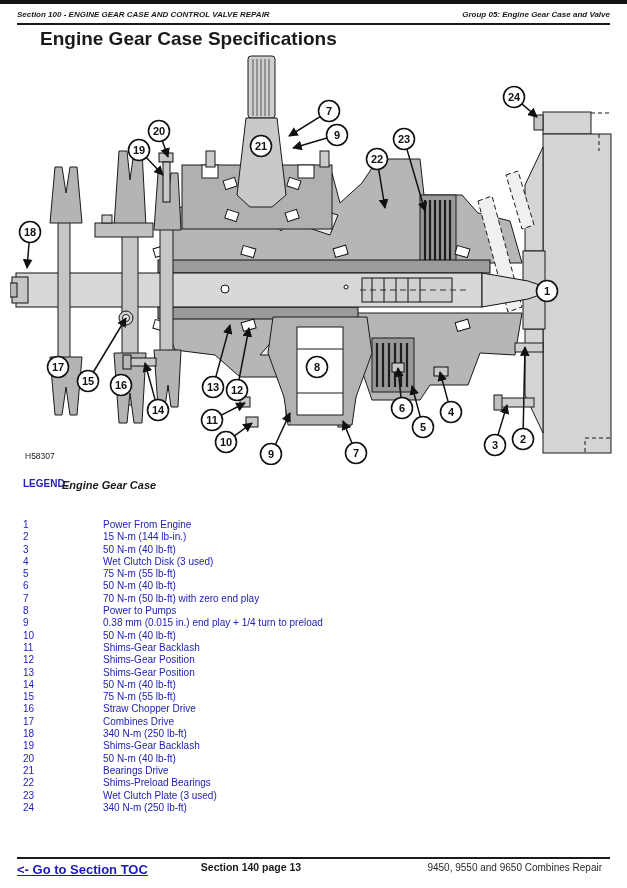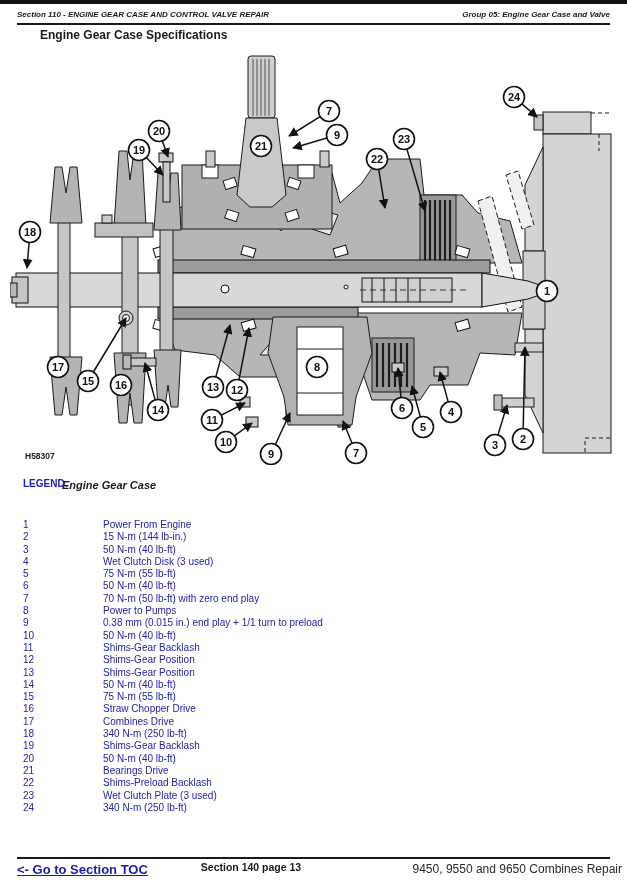--- a/index.html
+++ b/index.html
@@ -5,43 +5,43 @@
   html,body{margin:0;padding:0;}
   body{
     width:627px;height:888px;background:#ffffff;position:relative;
     font-family:"Liberation Sans",sans-serif;color:#1a1a1a;overflow:hidden;
   }
   .scanbar{position:absolute;left:0;top:0;width:627px;height:4px;background:#141414;}
   .hdr{position:absolute;top:10px;font-weight:bold;font-style:italic;font-size:8px;white-space:nowrap;color:#1a1a1a;}
   .hdr-left{left:17px;}
   .hdr-right{right:17px;}
   .hdr-rule{position:absolute;left:17px;top:23px;width:593px;height:2px;background:#1a1a1a;}
-  .page-title{position:absolute;left:40px;top:28px;font-size:12px;font-weight:bold;white-space:nowrap;}
+  .page-title{position:absolute;left:40px;top:28px;font-size:19px;font-weight:bold;white-space:nowrap;}
   .diagram-wrap{position:absolute;left:10px;top:55px;width:612px;height:410px;}
   svg{display:block;}
   .callout-circle{fill:#ffffff;stroke:#111111;stroke-width:1.6;}
   .callout-num{font:bold 11px "Liberation Sans",sans-serif;text-anchor:middle;fill:#111111;}
   .leader{stroke:#111111;stroke-width:1.5;fill:none;}
-  .fig-id{position:absolute;left:25px;top:451px;font-size:8.5px;font-weight:bold;color:#222222;}
+  .fig-id{position:absolute;left:25px;top:451px;font-size:8.5px;font-weight:normal;color:#222222;}
   .fig-caption{position:absolute;left:18px;top:479px;font-size:11px;font-weight:bold;font-style:italic;margin-left:44px;}
   .legend-heading{position:absolute;left:23px;top:478px;font-size:10px;font-weight:bold;color:var(--legend-blue,#2222b4);}
   .legend-list{position:absolute;left:23px;top:519px;font-size:10px;color:var(--legend-blue,#2222b4);}
   .legend-row{display:flex;height:12.3px;line-height:12.3px;white-space:nowrap;}
   .legend-num{width:80px;flex:0 0 80px;}
   .ftr-rule{position:absolute;left:17px;top:857px;width:593px;height:1.5px;background:#1a1a1a;}
   .ftr-link{position:absolute;left:17px;top:862px;font-size:13px;font-weight:bold;color:var(--link-blue,#1a1ab8);text-decoration:underline;cursor:pointer;}
   .ftr-center{position:absolute;left:0;top:861px;width:502px;text-align:center;font-size:10.5px;font-weight:bold;}
-  .ftr-right{position:absolute;right:5px;top:862px;font-size:12px;color:#2a2a2a;}
+  .ftr-right{position:absolute;right:25px;top:862px;font-size:10px;color:#2a2a2a;}
 </style>
 </head>
 <body style="--legend-blue: #2222b4; --link-blue: #1a1ab8;">
 
 <div class="scanbar"></div>
 
-<div class="hdr hdr-left">Section 110 - ENGINE GEAR CASE AND CONTROL VALVE REPAIR</div>
+<div class="hdr hdr-left">Section 100 - ENGINE GEAR CASE AND CONTROL VALVE REPAIR</div>
 <div class="hdr hdr-right">Group 05: Engine Gear Case and Valve</div>
 <div class="hdr-rule"></div>
 
 <div class="page-title">Engine Gear Case Specifications</div>
 
 <div class="diagram-wrap">
 <svg id="diagram-svg" viewBox="0 0 612 410" width="612" height="410" xmlns="http://www.w3.org/2000/svg">
   <defs>
     <marker id="arrowhead" viewBox="0 0 10 10" refX="9" refY="5" markerWidth="6.5" markerHeight="6.5" orient="auto-start-reverse">
       <path d="M0,0 L10,5 L0,10 z" fill="#111111"></path>
@@ -345,21 +345,21 @@
     <div class="legend-row">
       <span class="legend-num">7</span>
       <span class="legend-desc">70 N-m (50 lb-ft) with zero end play</span>
     </div>
     <div class="legend-row">
       <span class="legend-num">8</span>
       <span class="legend-desc">Power to Pumps</span>
     </div>
     <div class="legend-row">
       <span class="legend-num">9</span>
-      <span class="legend-desc">0.38 mm (0.015 in.) end play + 1/1 turn to preload</span>
+      <span class="legend-desc">0.38 mm (0.015 in.) end play + 1/4 turn to preload</span>
     </div>
     <div class="legend-row">
       <span class="legend-num">10</span>
       <span class="legend-desc">50 N-m (40 lb-ft)</span>
     </div>
     <div class="legend-row">
       <span class="legend-num">11</span>
       <span class="legend-desc">Shims-Gear Backlash</span>
     </div>
     <div class="legend-row">
@@ -397,21 +397,21 @@
     <div class="legend-row">
       <span class="legend-num">20</span>
       <span class="legend-desc">50 N-m (40 lb-ft)</span>
     </div>
     <div class="legend-row">
       <span class="legend-num">21</span>
       <span class="legend-desc">Bearings Drive</span>
     </div>
     <div class="legend-row">
       <span class="legend-num">22</span>
-      <span class="legend-desc">Shims-Preload Backlash</span>
+      <span class="legend-desc">Shims-Preload Bearings</span>
     </div>
     <div class="legend-row">
       <span class="legend-num">23</span>
       <span class="legend-desc">Wet Clutch Plate (3 used)</span>
     </div>
     <div class="legend-row">
       <span class="legend-num">24</span>
       <span class="legend-desc">340 N-m (250 lb-ft)</span>
     </div>
   </div>

